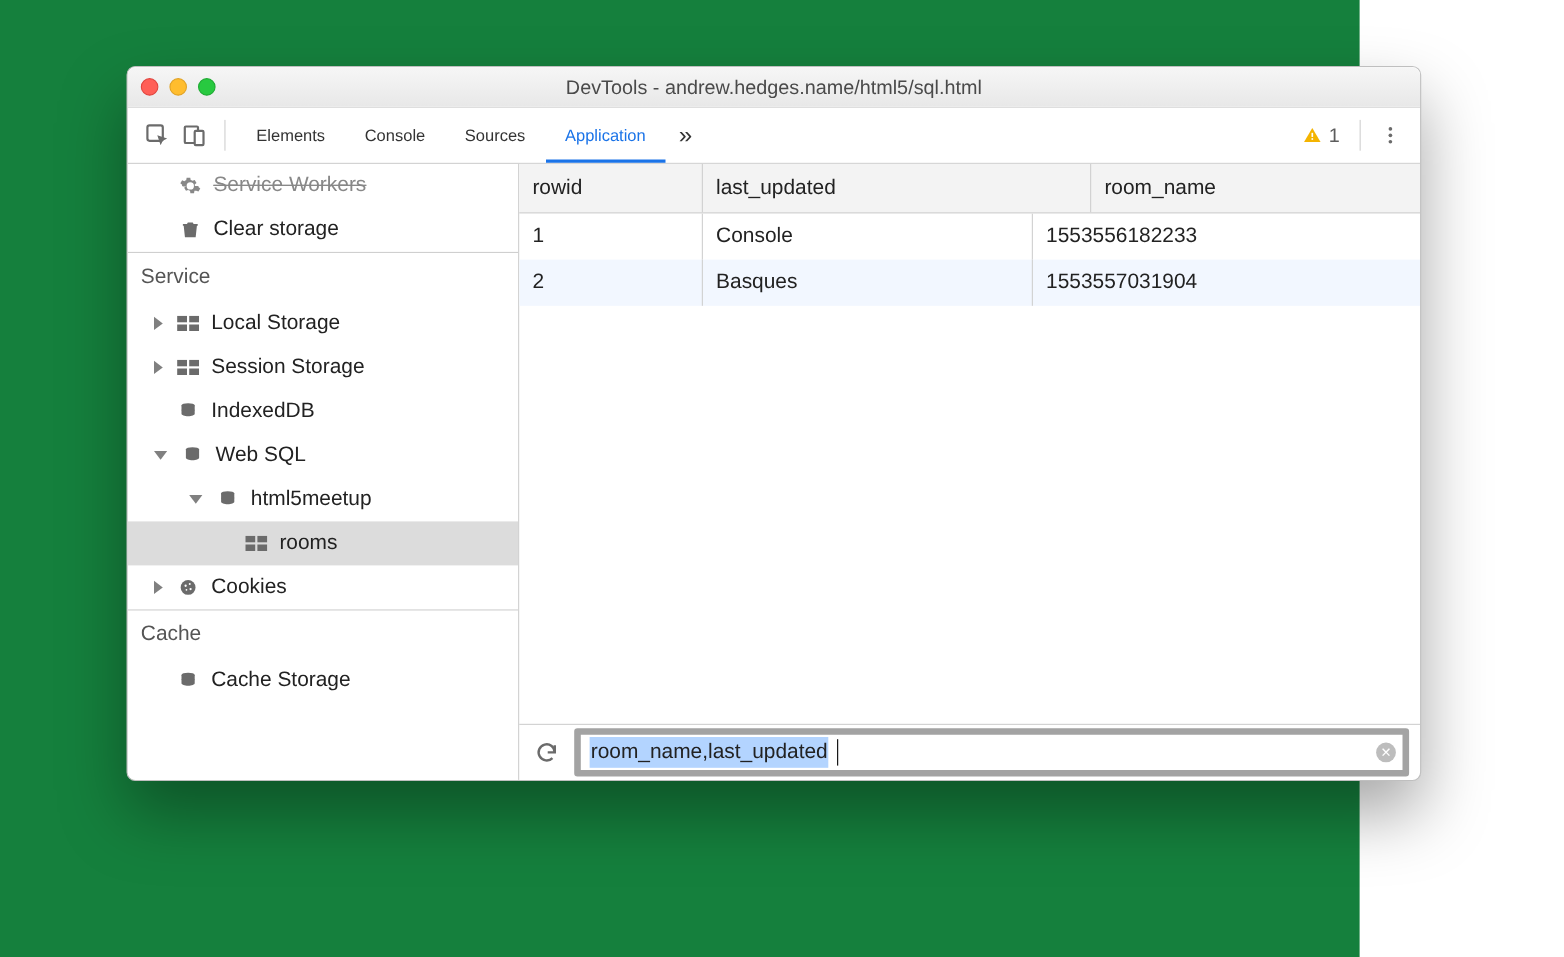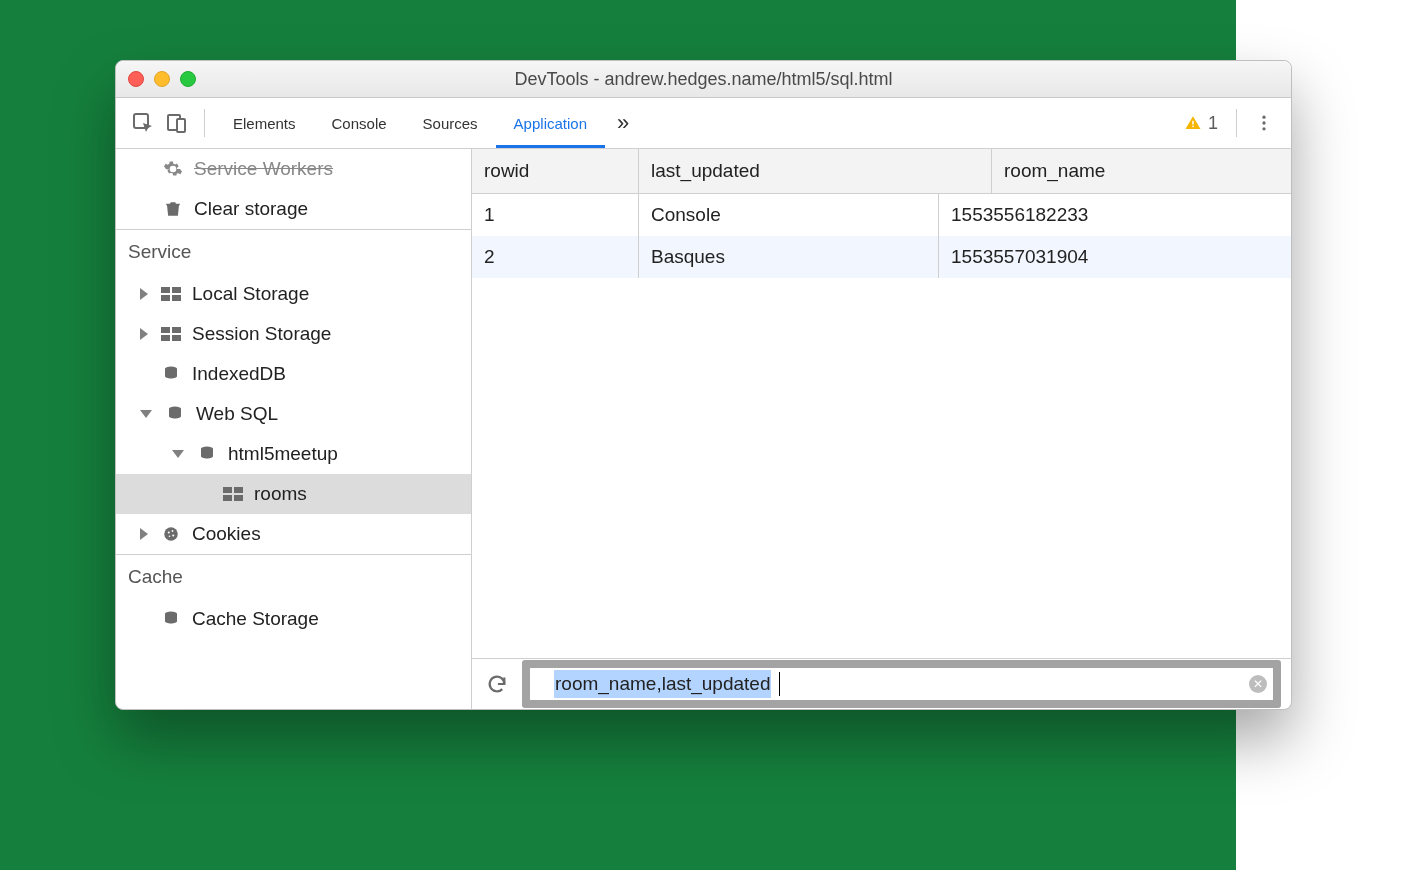--- a/index.html
+++ b/index.html
@@ -44,21 +44,21 @@
   .gr{height:42px;display:flex}
   .gr:nth-child(even){background:#f2f7ff}
   .gc{display:flex;align-items:center;padding:0 12px;color:#222;font-size:19px;border-right:1px solid #cfcfcf}
   .gc:last-child{border-right:none}
   .colA{flex:0 0 142px}
   .colB{flex:0 0 275px}
   .colC{flex:1 1 auto}
   
   .qbar{height:50px;border-top:1px solid #cfcfcf;display:flex;align-items:center;padding:0 10px;gap:10px}
   .refresh{width:30px;height:30px;display:flex;align-items:center;justify-content:center;color:#6b6b6b}
-  .qinput{flex:1;height:32px;border:8px solid #a3a3a3;border-radius:3px;display:flex;align-items:center;padding:0 24px;gap:8px;position:relative}
+  .qinput{flex:1;height:32px;border:6px solid #a3a3a3;border-radius:3px;display:flex;align-items:center;padding:0 8px;gap:8px;position:relative}
   .qinput .seltext{background:#b3d4ff;color:#222;font-size:19px;padding:0 1px;line-height:28px}
   .qinput .caret{width:1px;height:24px;background:#000}
   .qinput .clear{position:absolute;right:6px;top:50%;transform:translateY(-50%);width:18px;height:18px;border-radius:50%;background:#bdbdbd;color:#fff;display:flex;align-items:center;justify-content:center;font-size:12px;line-height:1}
   svg{display:block}
 </style>
 </head>
 <body>
 
 <div class="stage">
   <div class="window">

